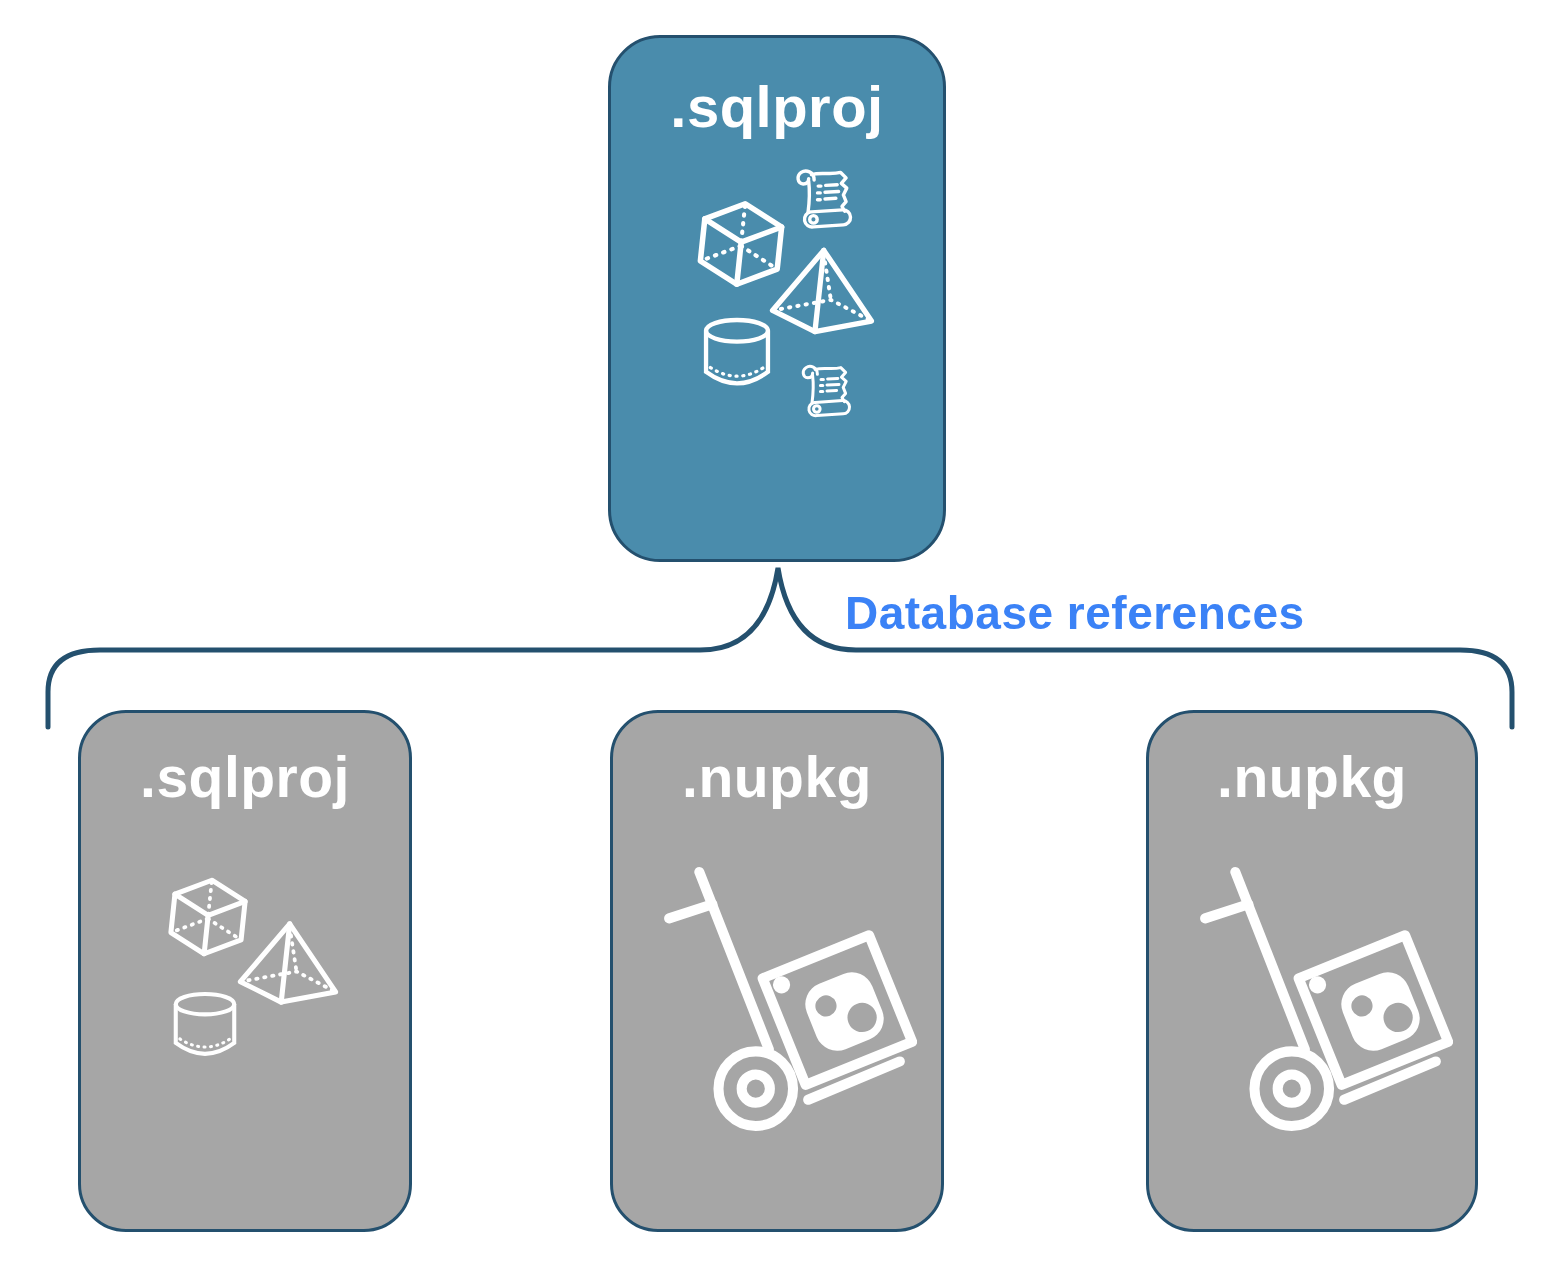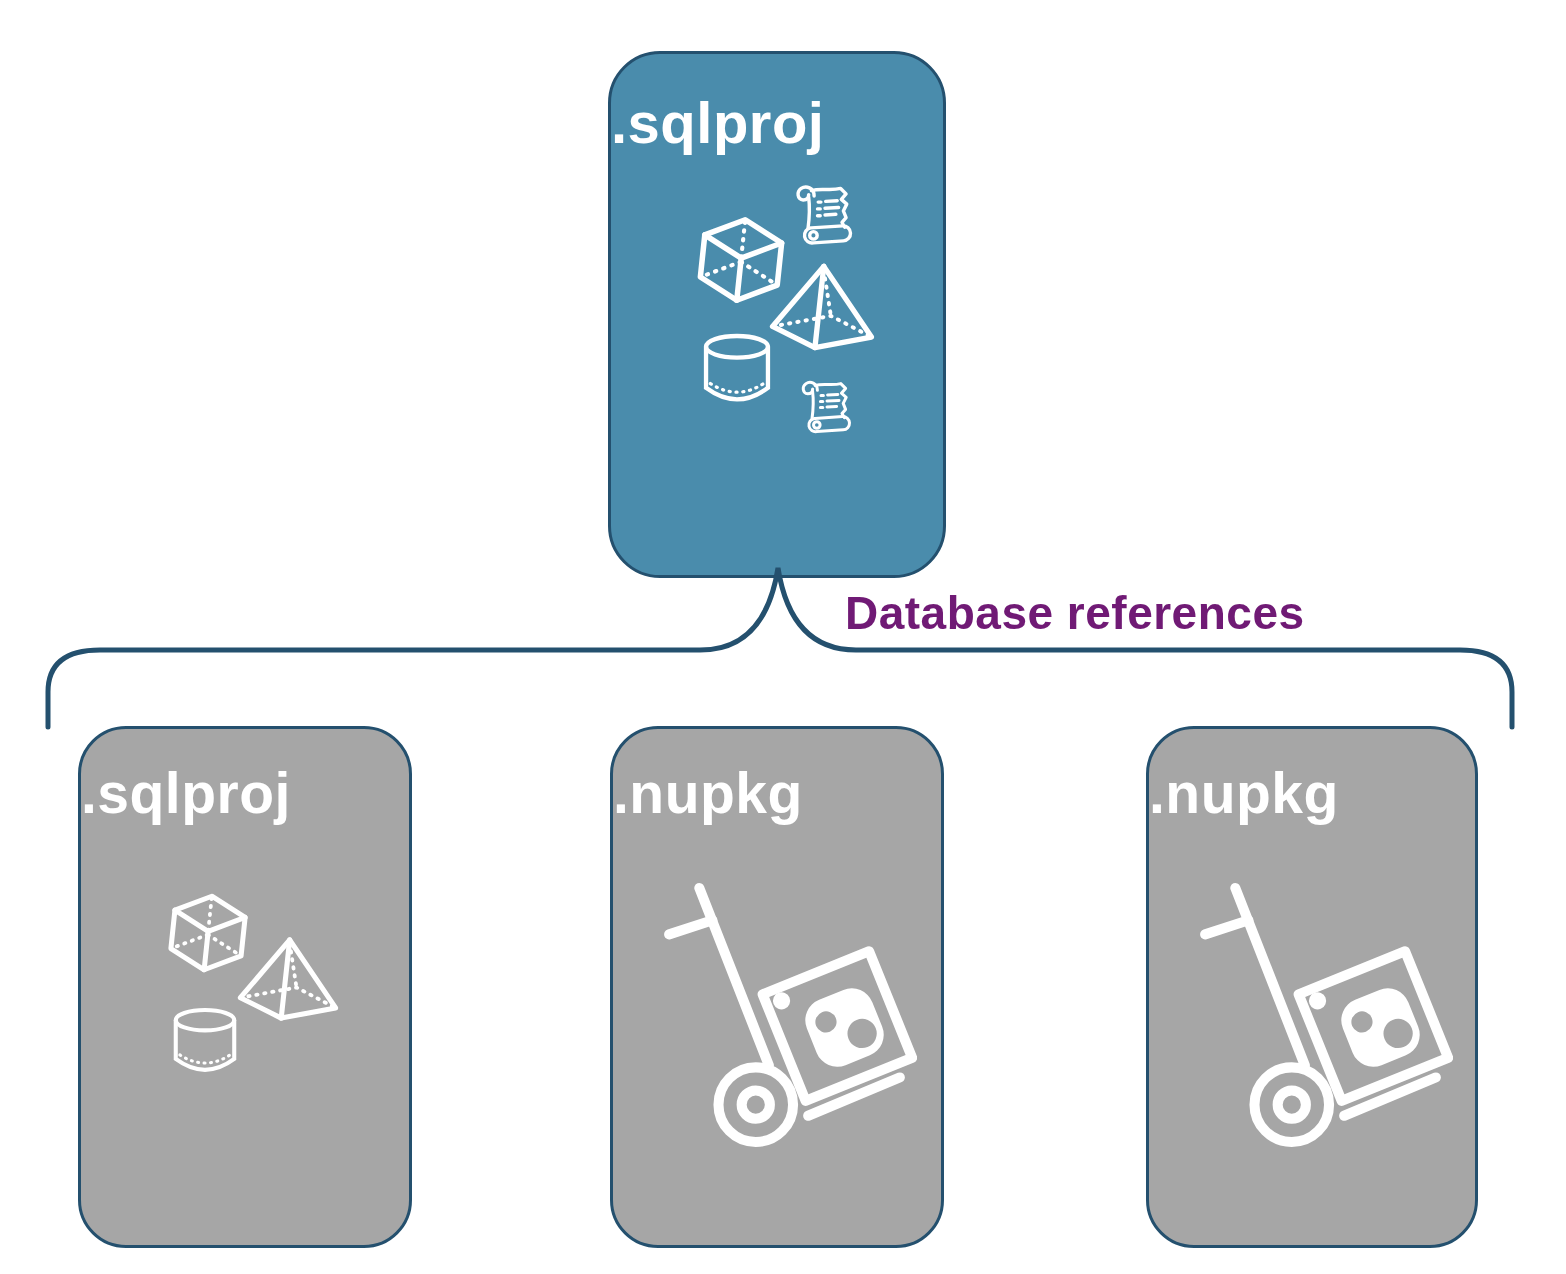--- a/index.html
+++ b/index.html
@@ -1,20 +1,20 @@
 <!DOCTYPE html>
 <html><head>
 <meta charset="utf-8">
 <style>
   * { margin:0; padding:0; box-sizing:border-box; }
   html,body { background:#ffffff; }
   body { font-family:"Liberation Sans","DejaVu Sans",sans-serif; }
   .canvas { position:relative; width:1566px; height:1274px; background:#ffffff; overflow:hidden; }
 
-  .card { position:absolute; text-align:left; border:3.5px solid #24506E;margin-top:16px; }
+  .card { position:absolute; text-align:center; border:3.5px solid #24506E; }
   .card.root  { left:608px; top:35px;  width:338px; height:527px; background:#4A8CAC; border-radius:52px; }
   .card.c1    { left:78px;  top:710px; width:334px; height:522px; background:#A6A6A6; border-radius:48px; }
   .card.c2    { left:610px; top:710px; width:334px; height:522px; background:#A6A6A6; border-radius:48px; }
   .card.c3    { left:1146px;top:710px; width:332px; height:522px; background:#A6A6A6; border-radius:48px; }
 
   .card-title { color:#ffffff; font-weight:bold; font-size:57px; line-height:1; padding-top:36px; letter-spacing:0.5px; }
   .card.root .card-title { padding-top:40px; font-size:58px; }
 
   .icon { position:absolute; display:block; }
 
@@ -27,21 +27,21 @@
 
   
   .c1 .i-cube     { left:85px;  top:160px; width:84px; height:88px; }
   .c1 .i-pyramid  { left:156px; top:204px; width:102px; height:92px; }
   .c1 .i-cylinder { left:90px;  top:274px; width:68px;  height:82px; }
 
   
   .i-handtruck { left:42px; top:148px; width:262px; height:284px; }
 
   .brace { position:absolute; left:30px; top:552px; width:1500px; height:190px; }
-  .connector-label { position:absolute; left:845px; top:586px; color:#701a75;
+  .connector-label { position:absolute; left:845px; top:586px; color:#3b82f6;
                      font-size:46px; font-weight:bold; white-space:nowrap; letter-spacing:0.5px; }
 </style>
 </head>
 <body>
 
 <div class="canvas">
 
   <div class="card root">
     <div class="card-title">.sqlproj</div>
 

